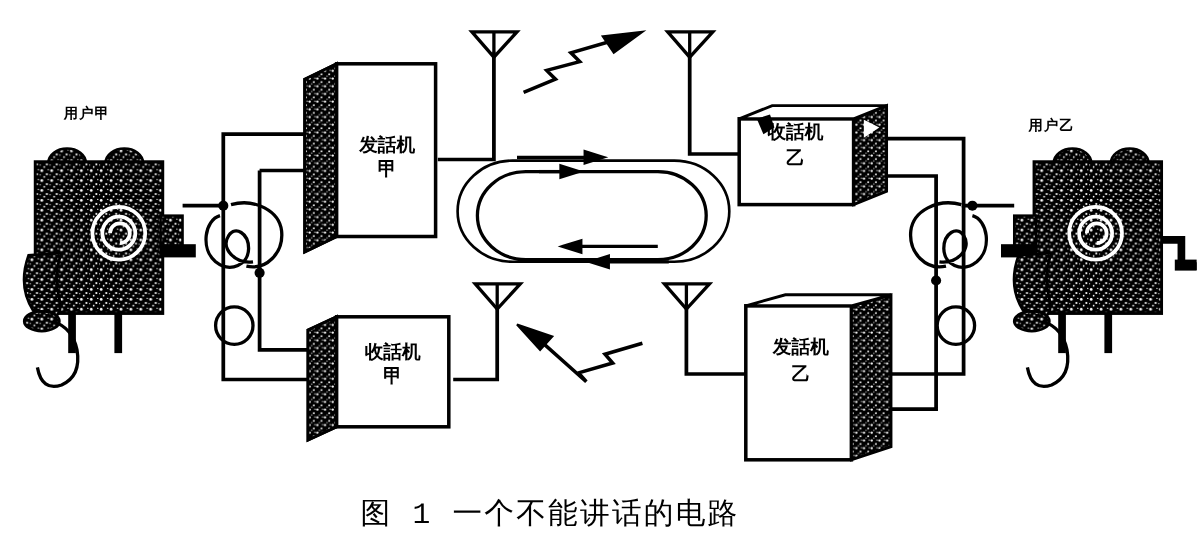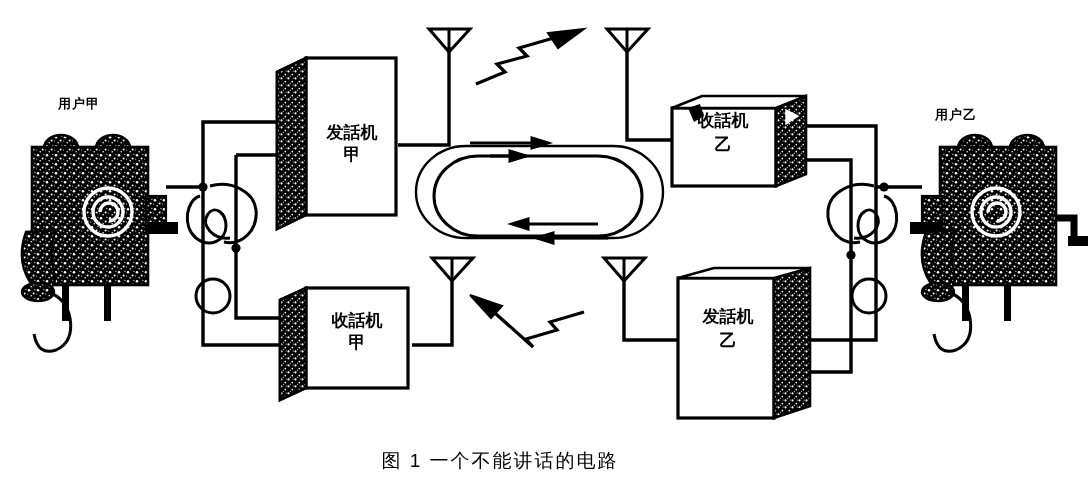--- a/index.html
+++ b/index.html
@@ -15,22 +15,22 @@
     font-family:"DejaVu Sans","Liberation Sans",sans-serif;
     color:#000;
     white-space:nowrap;
     line-height:1.05;
     font-weight:700;
   }
   .user-label{font-size:13px;letter-spacing:1px;}
   .box-label{font-size:17px;text-align:center;letter-spacing:0px;}
   .caption{
     position:absolute;left:0;width:1000px;top:448px;
-    text-align:center;font-size:19px;color:#000;
-    font-family:Liberation Sans, sans-serif;
+    text-align:center;font-size:27px;color:#000;
+    font-family:Liberation Mono, monospace;
     letter-spacing:2px;font-weight:400;
   }
 </style>
 </head>
 <body>
 
 <div id="figure-root">
 
   <svg class="diagram" viewBox="0 0 1088 503">
     <defs>

